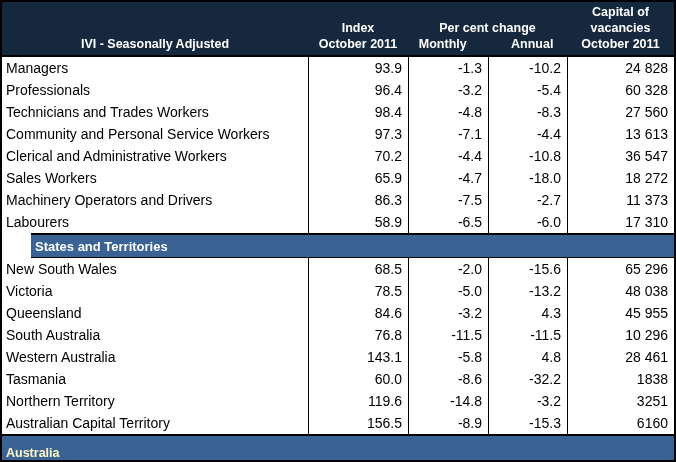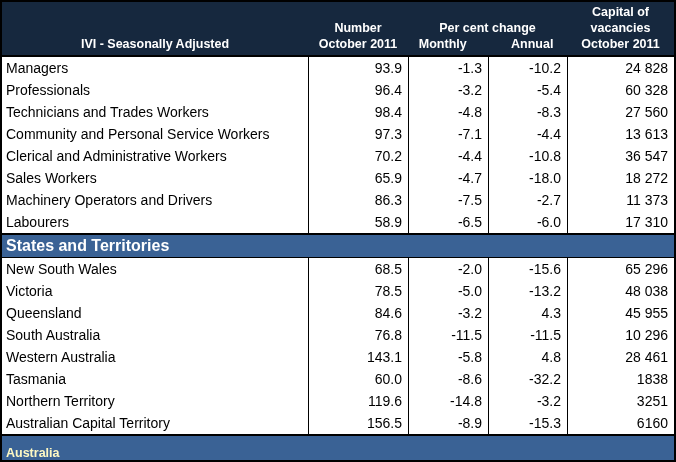--- a/index.html
+++ b/index.html
@@ -62,46 +62,47 @@
     padding-right: 6px;
     border-left: 1px solid #000000;
   }
 
   
   .section-bar {
     height: 25px;
     background: #3A6295;
     color: #ffffff;
     font-weight: bold;
-    font-size: 16px;
+    font-size: 13px;
     border-top: 2px solid #000000;
     border-bottom: 1px solid #000000;
     display: flex;
     align-items: center;
     padding-left: 4px;
+    margin-left: 29px;
   }
   .total-bar {
     height: 36px;
     background: #3A6295;
     color: #fef9c3;
     font-weight: bold;
     font-size: 12.5px;
     border-top: 2px solid #000000;
   }
   .total-bar .cell.num { border-left: none; margin-top: 16px; }
 </style>
 </head>
 <body>
 
 <div class="ivi-table">
 
   <div class="grid-row thead">
     <div class="th">IVI - Seasonally Adjusted</div>
     <div class="th">
-      <div>Number</div>
+      <div>Index</div>
       <div>October 2011</div>
     </div>
     <div class="th th-percent">
       <div>Per cent change</div>
       <div class="pc-cols">
         <div>Monthly</div>
         <div>Annual</div>
       </div>
     </div>
     <div class="th">

